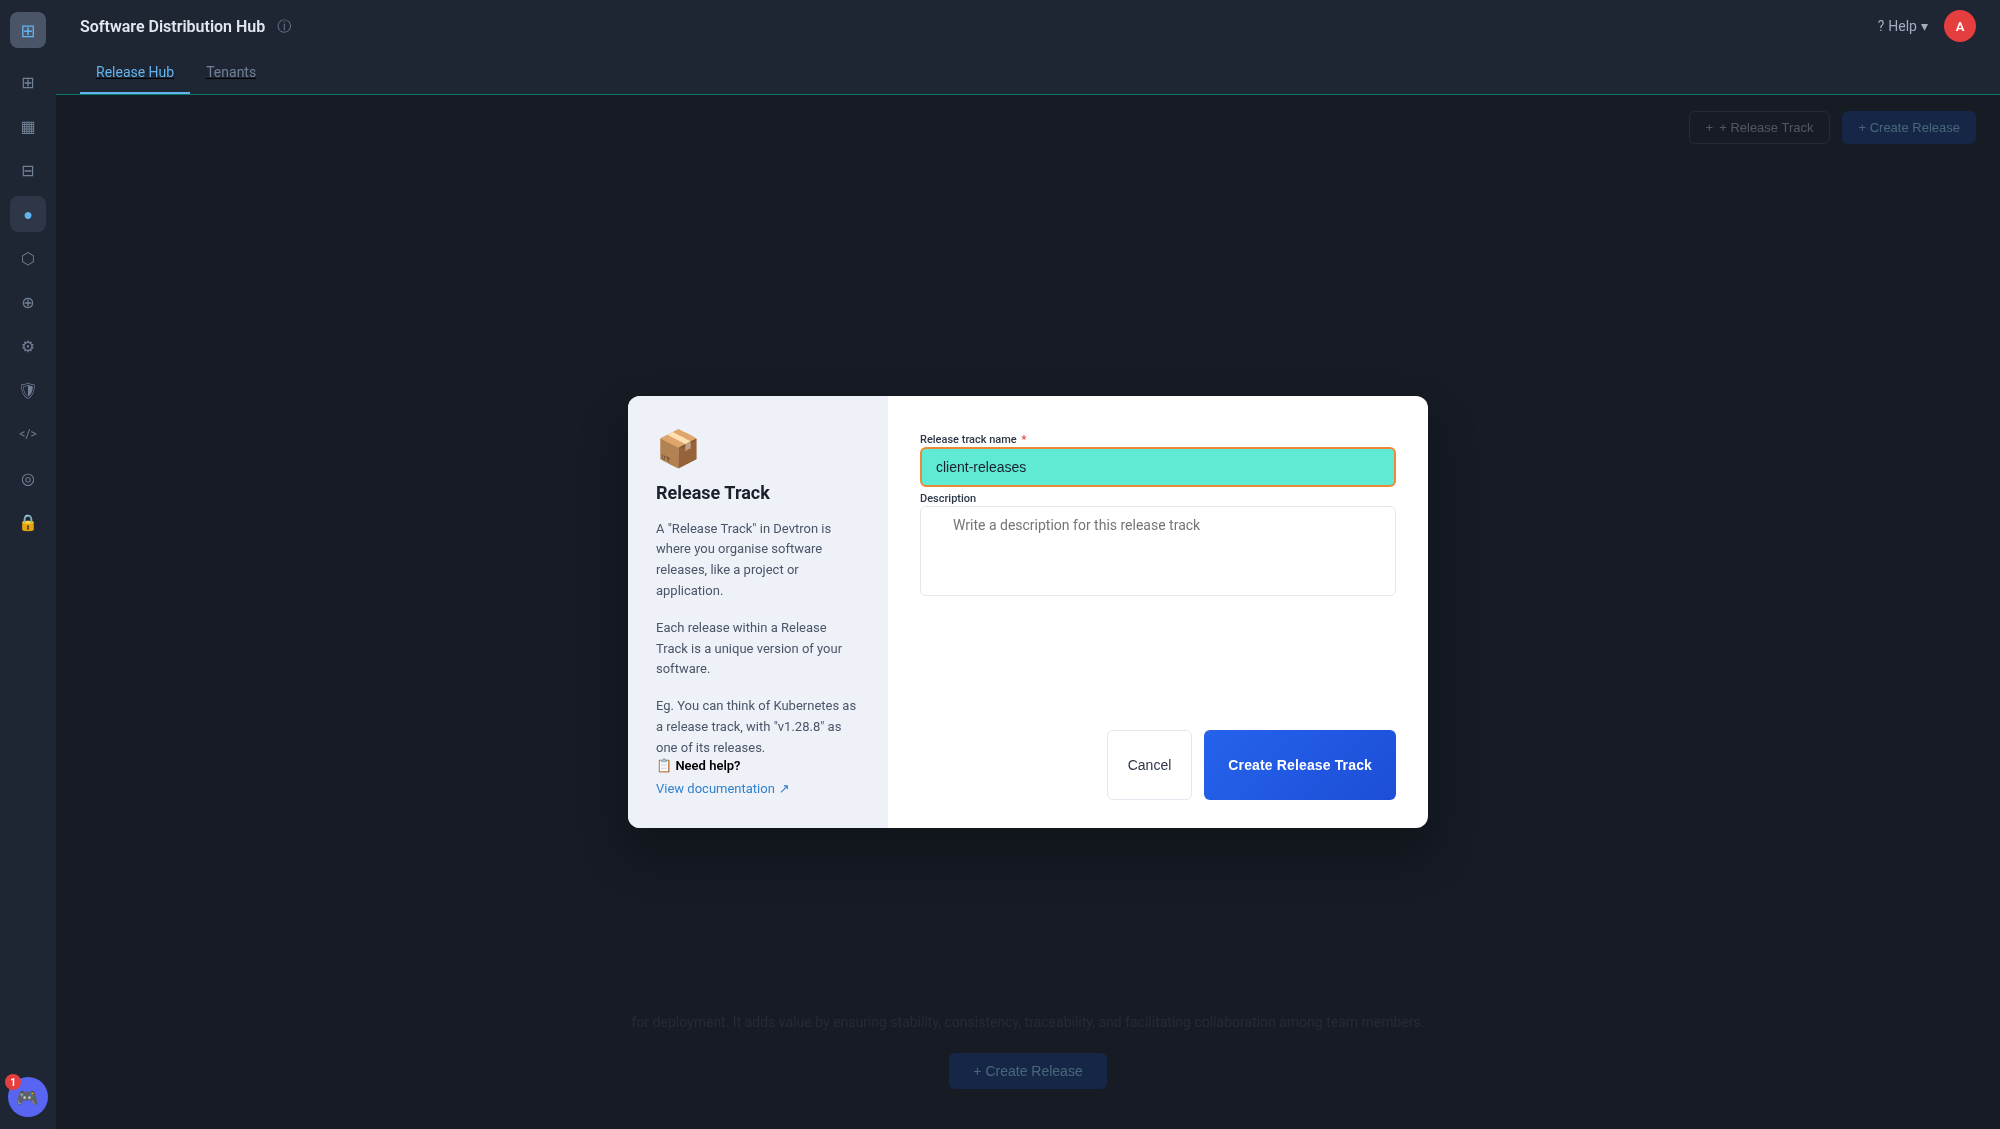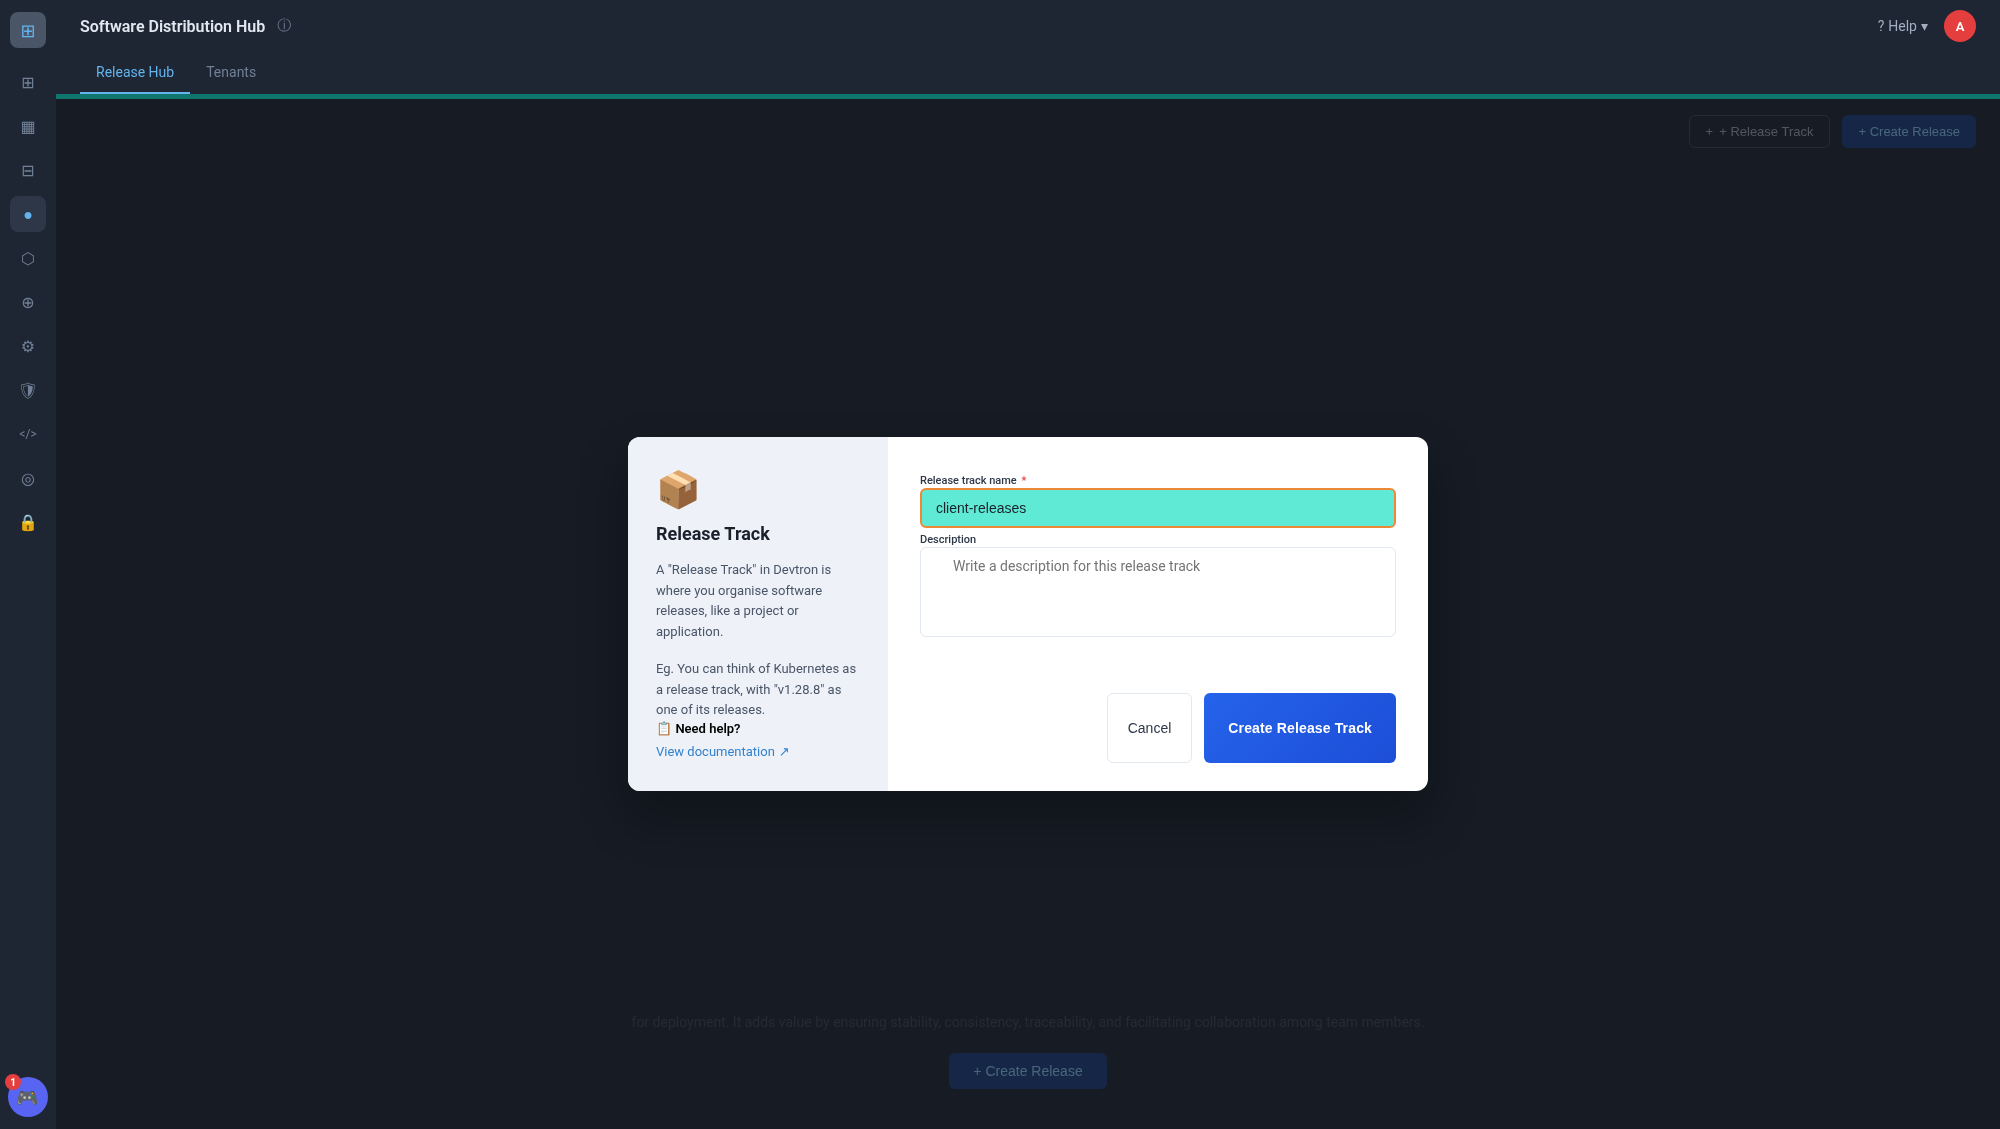--- a/index.html
+++ b/index.html
@@ -97,21 +97,21 @@
       background: #1e2533;
       padding: 0 24px;
       height: 52px;
       display: flex;
       align-items: center;
       justify-content: space-between;
       flex-shrink: 0;
     }
     .topbar-left {
       display: flex;
-      align-items: center;
+      align-items: flex-end;
       gap: 12px;
     }
     .app-title {
       color: #e2e8f0;
       font-size: 16px;
       font-weight: 600;
     }
     .app-title-icon {
       color: #718096;
       font-size: 14px;
@@ -143,22 +143,23 @@
       font-weight: 600;
       cursor: pointer;
     }
 
     
     .nav-tabs {
       background: #1e2533;
       padding: 0 24px;
       display: flex;
       gap: 0;
-      border-bottom: 5px solid #0f766e;
+      border-bottom: 1px solid #0f766e;
       flex-shrink: 0;
+      text-decoration: underline;
     }
     .nav-tab {
       padding: 12px 16px;
       color: #718096;
       font-size: 14px;
       cursor: pointer;
       border-bottom: 2px solid transparent;
     }
     .nav-tab.active {
       color: #63b3ed;
@@ -462,20 +463,21 @@
       <span>+ Create Release</span>
     </button>
 
     <div class="modal-overlay">
       <div class="modal">
 
         <div class="modal-left">
           <div class="modal-icon">📦</div>
           <div class="modal-left-title">Release Track</div>
           <div class="modal-left-desc">A "Release Track" in Devtron is where you organise software releases, like a project or application.</div>
+          <div class="modal-left-desc">Each release within a Release Track is a unique version of your software.</div>
           <div class="modal-left-example">Eg. You can think of Kubernetes as a release track, with "v1.28.8" as one of its releases.</div>
           <div class="modal-help">📋 Need help?</div>
           <a class="modal-doc-link">
             <span>View documentation</span>
             <span>↗</span>
           </a>
         </div>
 
         <div class="modal-right">
           <div>

